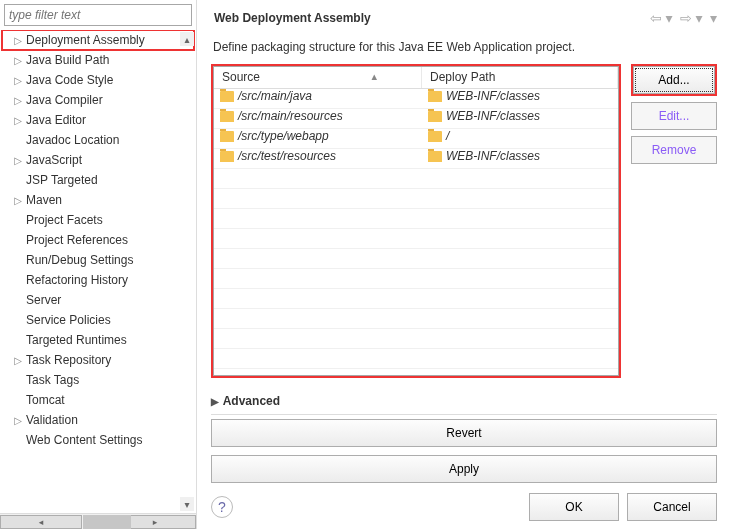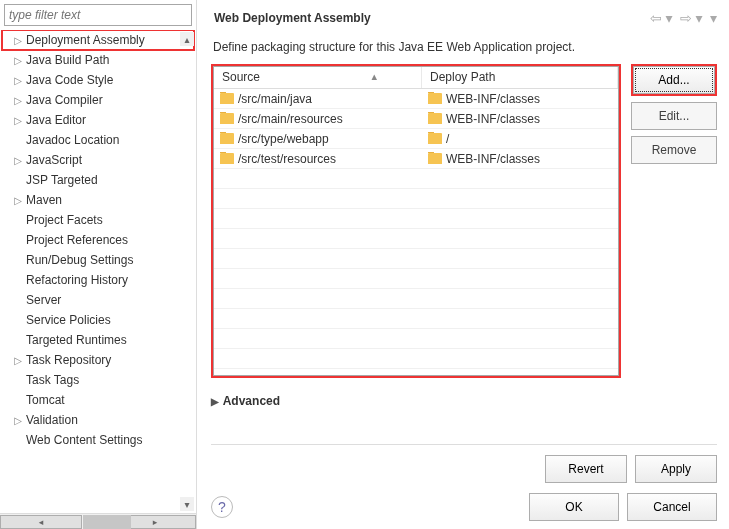--- a/index.html
+++ b/index.html
@@ -138,21 +138,22 @@
     position: absolute; right: 44px; top: 3px;
     color: #888;
     font-size: 11px;
   }
   .col-src { width: 208px; }
   .col-dep { flex: 1; }
   .tbody {}
   .tr {
     display: flex; height: 20px;
     border-bottom: 1px solid #f0f0f0;
-    align-items: center;
+    align-items: flex-start;
+    font-style: italic;
   }
   .td {
     padding: 0 6px;
     display: flex; align-items: center;
     gap: 4px;
     overflow: hidden;
     white-space: nowrap;
   }
   .folder-icon {
     width: 14px; height: 11px;
@@ -179,40 +180,41 @@
     background: linear-gradient(#fdfdfd, #ececec);
     font-size: 12px;
     cursor: default;
     padding: 0 10px;
   }
   .btn.focus {
     outline: 1px dotted #333;
     outline-offset: -3px;
   }
   .btn[disabled] {
-    color: #404040;
+    color: #8b5cf6;
     background: #f6f6f6;
   }
   .add-hl { border: 2px solid #e33; }
   .advanced-row {
     margin-top: 16px;
     display: flex; align-items: center;
     font-weight: bold;
     gap: 4px;
   }
   .advanced-row .tri {
     color: #555; font-size: 10px;
   }
   .bottom-bar {
     margin-top: auto;
     border-top: 1px solid #ddd;
-    padding-top: 10px;
+    padding-top: 4px;
     display: flex;
     justify-content: flex-end;
     gap: 8px;
+    flex-direction: column;
   }
   .footer {
     margin-top: 10px;
     display: flex;
     align-items: center;
     gap: 8px;
   }
   .footer .spacer { flex: 1; }
   .help-icon {
     width: 22px; height: 22px;

